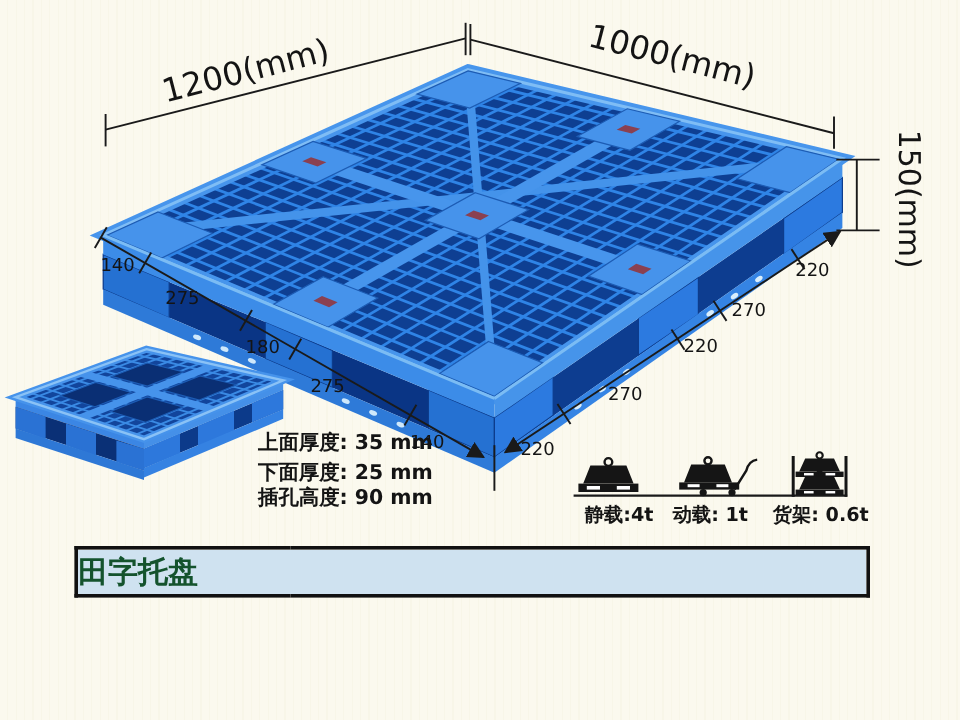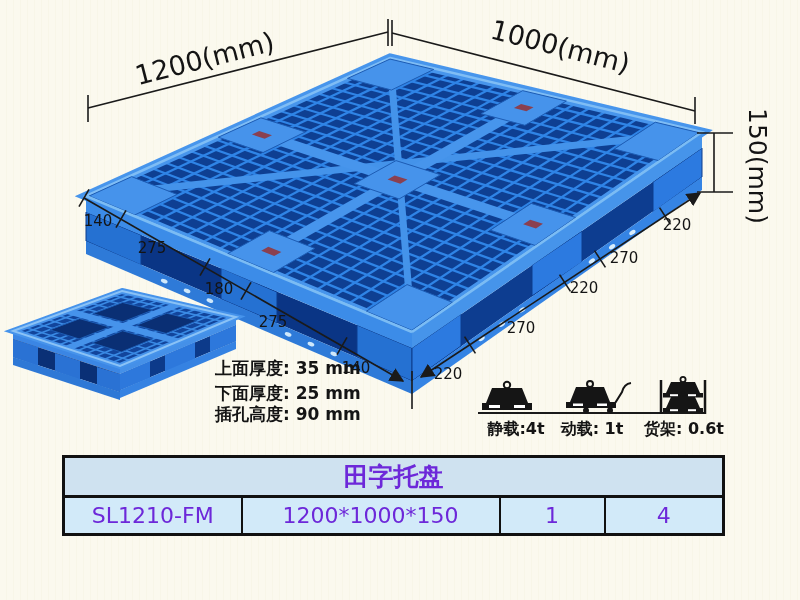--- a/index.html
+++ b/index.html
@@ -9,22 +9,22 @@
   #stage{position:relative;width:800px;height:600px;
          background:repeating-linear-gradient(90deg,#fbf9ee 0 6px,#f8f6e8 6px 7px);}
   svg text{fill:#141414;}
   .dimlbl{font-size:15px;}
   .bigdim{font-size:27px;}
   .note{font-size:17px;font-weight:600;}
   .loadlbl{font-size:16px;font-weight:600;}
   
   #spec-table{position:absolute;left:62px;top:455px;width:660px;
               border-collapse:collapse;table-layout:fixed;}
-  #spec-table td{border:2px solid #111;text-align:center;vertical-align:middle;
-                 padding:0;height:35px;font-size:22px;color:#6d28d9;overflow:hidden;
+  #spec-table td{border:2px solid #111;vertical-align:middle;
+                 padding:0;height:35px;font-size:22px;color:#14532d;overflow:hidden;
                  background:#fff;}
   #spec-table .t-title{background:#cfe2f0;font-size:25px;font-weight:700;height:37px;
                        border:3px solid #111;}
   #spec-table .t-data{background:#d2eaf9;}
   #spec-table{border:3px solid #111;}
 </style>
 </head>
 <body>
 
 <div id="stage">
@@ -300,22 +300,16 @@
   <colgroup>
         <col style="width:178px">
         <col style="width:258px">
         <col style="width:105px">
         <col style="width:119px">
       </colgroup>
   <tbody>
         <tr>
     <td class="t-title" colspan="4">田字托盘</td>
   </tr>
-  <tr>
-    <td class="t-data">SL1210-FM</td>
-    <td class="t-data">1200*1000*150</td>
-    <td class="t-data">1</td>
-    <td class="t-data">4</td>
-  </tr>
 </tbody>
     </table>
 
 </div>
 
 </body></html>

